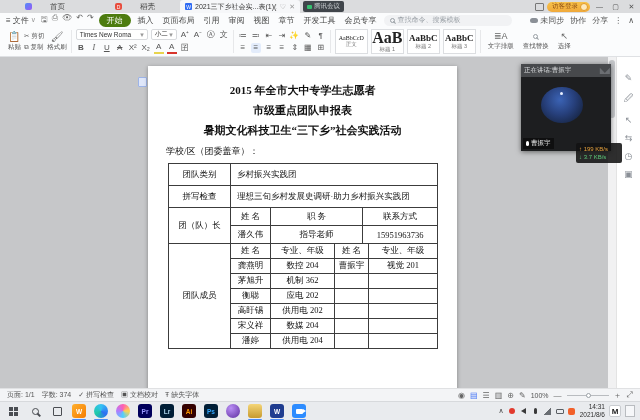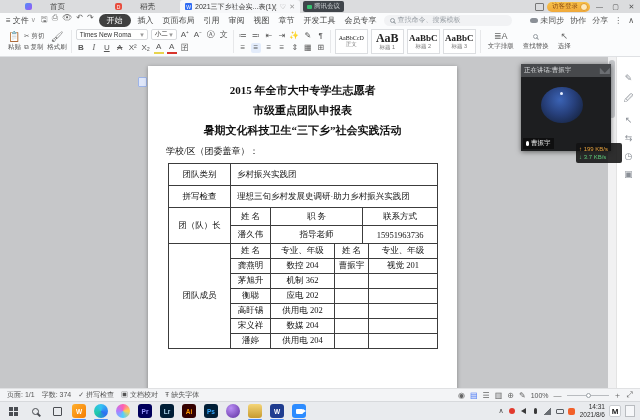--- a/index.html
+++ b/index.html
@@ -24,21 +24,21 @@
   .frame-ic { width:9px; height:8px; border:1px solid #777; border-radius:1px; }
   .loginpill { height:10px; background:linear-gradient(180deg,#f7c24a,#f0a93a); border-radius:6px; color:#8a4a11; font-size:6.5px; display:flex; align-items:center; gap:2px; padding:0 2px 0 5px; }
   .avatar { width:8px; height:8px; border-radius:50%; background:#fde9bd; border:1px solid #e09a2a; }
   .winbtn { width:13px; text-align:center; color:#555; font-size:7px; line-height:13px; }
 
   
   .menubar { height:14px; background:#fbfcfd; display:flex; align-items:center; font-size:8px; color:#474747; gap:5px; padding:0 6px; }
   .file { display:flex; gap:2px; align-items:center; }
   .qicons { display:flex; gap:4px; color:#666; font-size:8px; }
   .mtab { padding:0 2px; white-space:nowrap; }
-  .mtab.active { background:#404040; color:#fff; border-radius:7px; padding:1px 8px; }
+  .mtab.active { background:#4d7c0f; color:#fff; border-radius:7px; padding:1px 8px; }
   .msearch { display:flex; align-items:center; gap:3px; background:#f1f2f4; border-radius:8px; height:11px; padding:0 6px; width:128px; color:#9aa0a6; font-size:7px; white-space:nowrap; }
   .mb-right { margin-left:auto; display:flex; align-items:center; gap:6px; color:#555; white-space:nowrap; }
   .mag { width:5px; height:5px; border:1px solid #9aa0a6; border-radius:50%; position:relative; flex:0 0 auto;}
   .mag:after { content:""; position:absolute; width:3px; height:1px; background:#9aa0a6; transform:rotate(45deg); right:-2px; bottom:-1px; }
   .cloud { width:8px; height:5px; background:#8b9097; border-radius:3px; position:relative; }
 
   
   .ribbon { height:30px; background:#fbfcfd; border-bottom:1px solid #dfe1e4; display:flex; align-items:stretch; padding:1px 4px; font-size:6.5px; color:#555; }
   .grp { display:flex; align-items:center; gap:3px; padding:0 4px; }
   .vr { width:1px; background:#e7e8ea; margin:2px 0; }
@@ -49,21 +49,21 @@
   .col2 { display:flex; flex-direction:column; justify-content:center; gap:2px; }
   .fbox { border:1px solid #d8dadd; background:#fff; border-radius:2px; height:11px; display:flex; align-items:center; justify-content:space-between; padding:0 3px; color:#333; }
   .fname { width:72px; }
   .fsize { width:26px; }
   .gi { min-width:10px; text-align:center; color:#555; font-size:8px; line-height:10px; }
   .gi.sel { background:#e3ecfb; border-radius:2px; }
   .stylebox { width:33px; height:25px; background:#fff; border:1px solid #dcdee1; display:flex; flex-direction:column; align-items:center; justify-content:center; line-height:1; }
   .stylebox .smp { font-family:"Liberation Serif",serif; color:#222; }
   .stylebox .lbl { color:#777; font-size:5.5px; margin-top:1px; }
   .s-normal .smp { font-size:6px; }
-  .s-h1 .smp { font-size:12px; font-weight:bold; }
+  .s-h1 .smp { font-size:16px; font-weight:bold; }
   .s-h23 .smp { font-size:9px; font-weight:bold; }
   .toolbtn { display:flex; flex-direction:column; align-items:center; justify-content:center; gap:1px; padding:0 3px; }
   .toolbtn .g { font-size:9px; color:#666; line-height:9px; }
 
   
   .docarea { position:absolute; top:57px; left:0; right:0; height:331px; background:#c6c7c9; overflow:hidden; }
   .page { position:absolute; left:148px; top:9px; width:309px; height:330px; background:#fff; box-shadow:0 1px 4px rgba(0,0,0,.35); font-family:"Liberation Serif",serif; }
   .paste-float { position:absolute; left:138px; top:20px; width:9px; height:10px; background:#dfe7fa; border:1px solid #9db4e8; border-radius:1px; }
   .doc-titles { text-align:center; padding-top:14px; font-weight:bold; font-size:11px; line-height:20px; color:#111; }
   .school { margin:5px 0 0 18px; font-size:9px; color:#111; }

